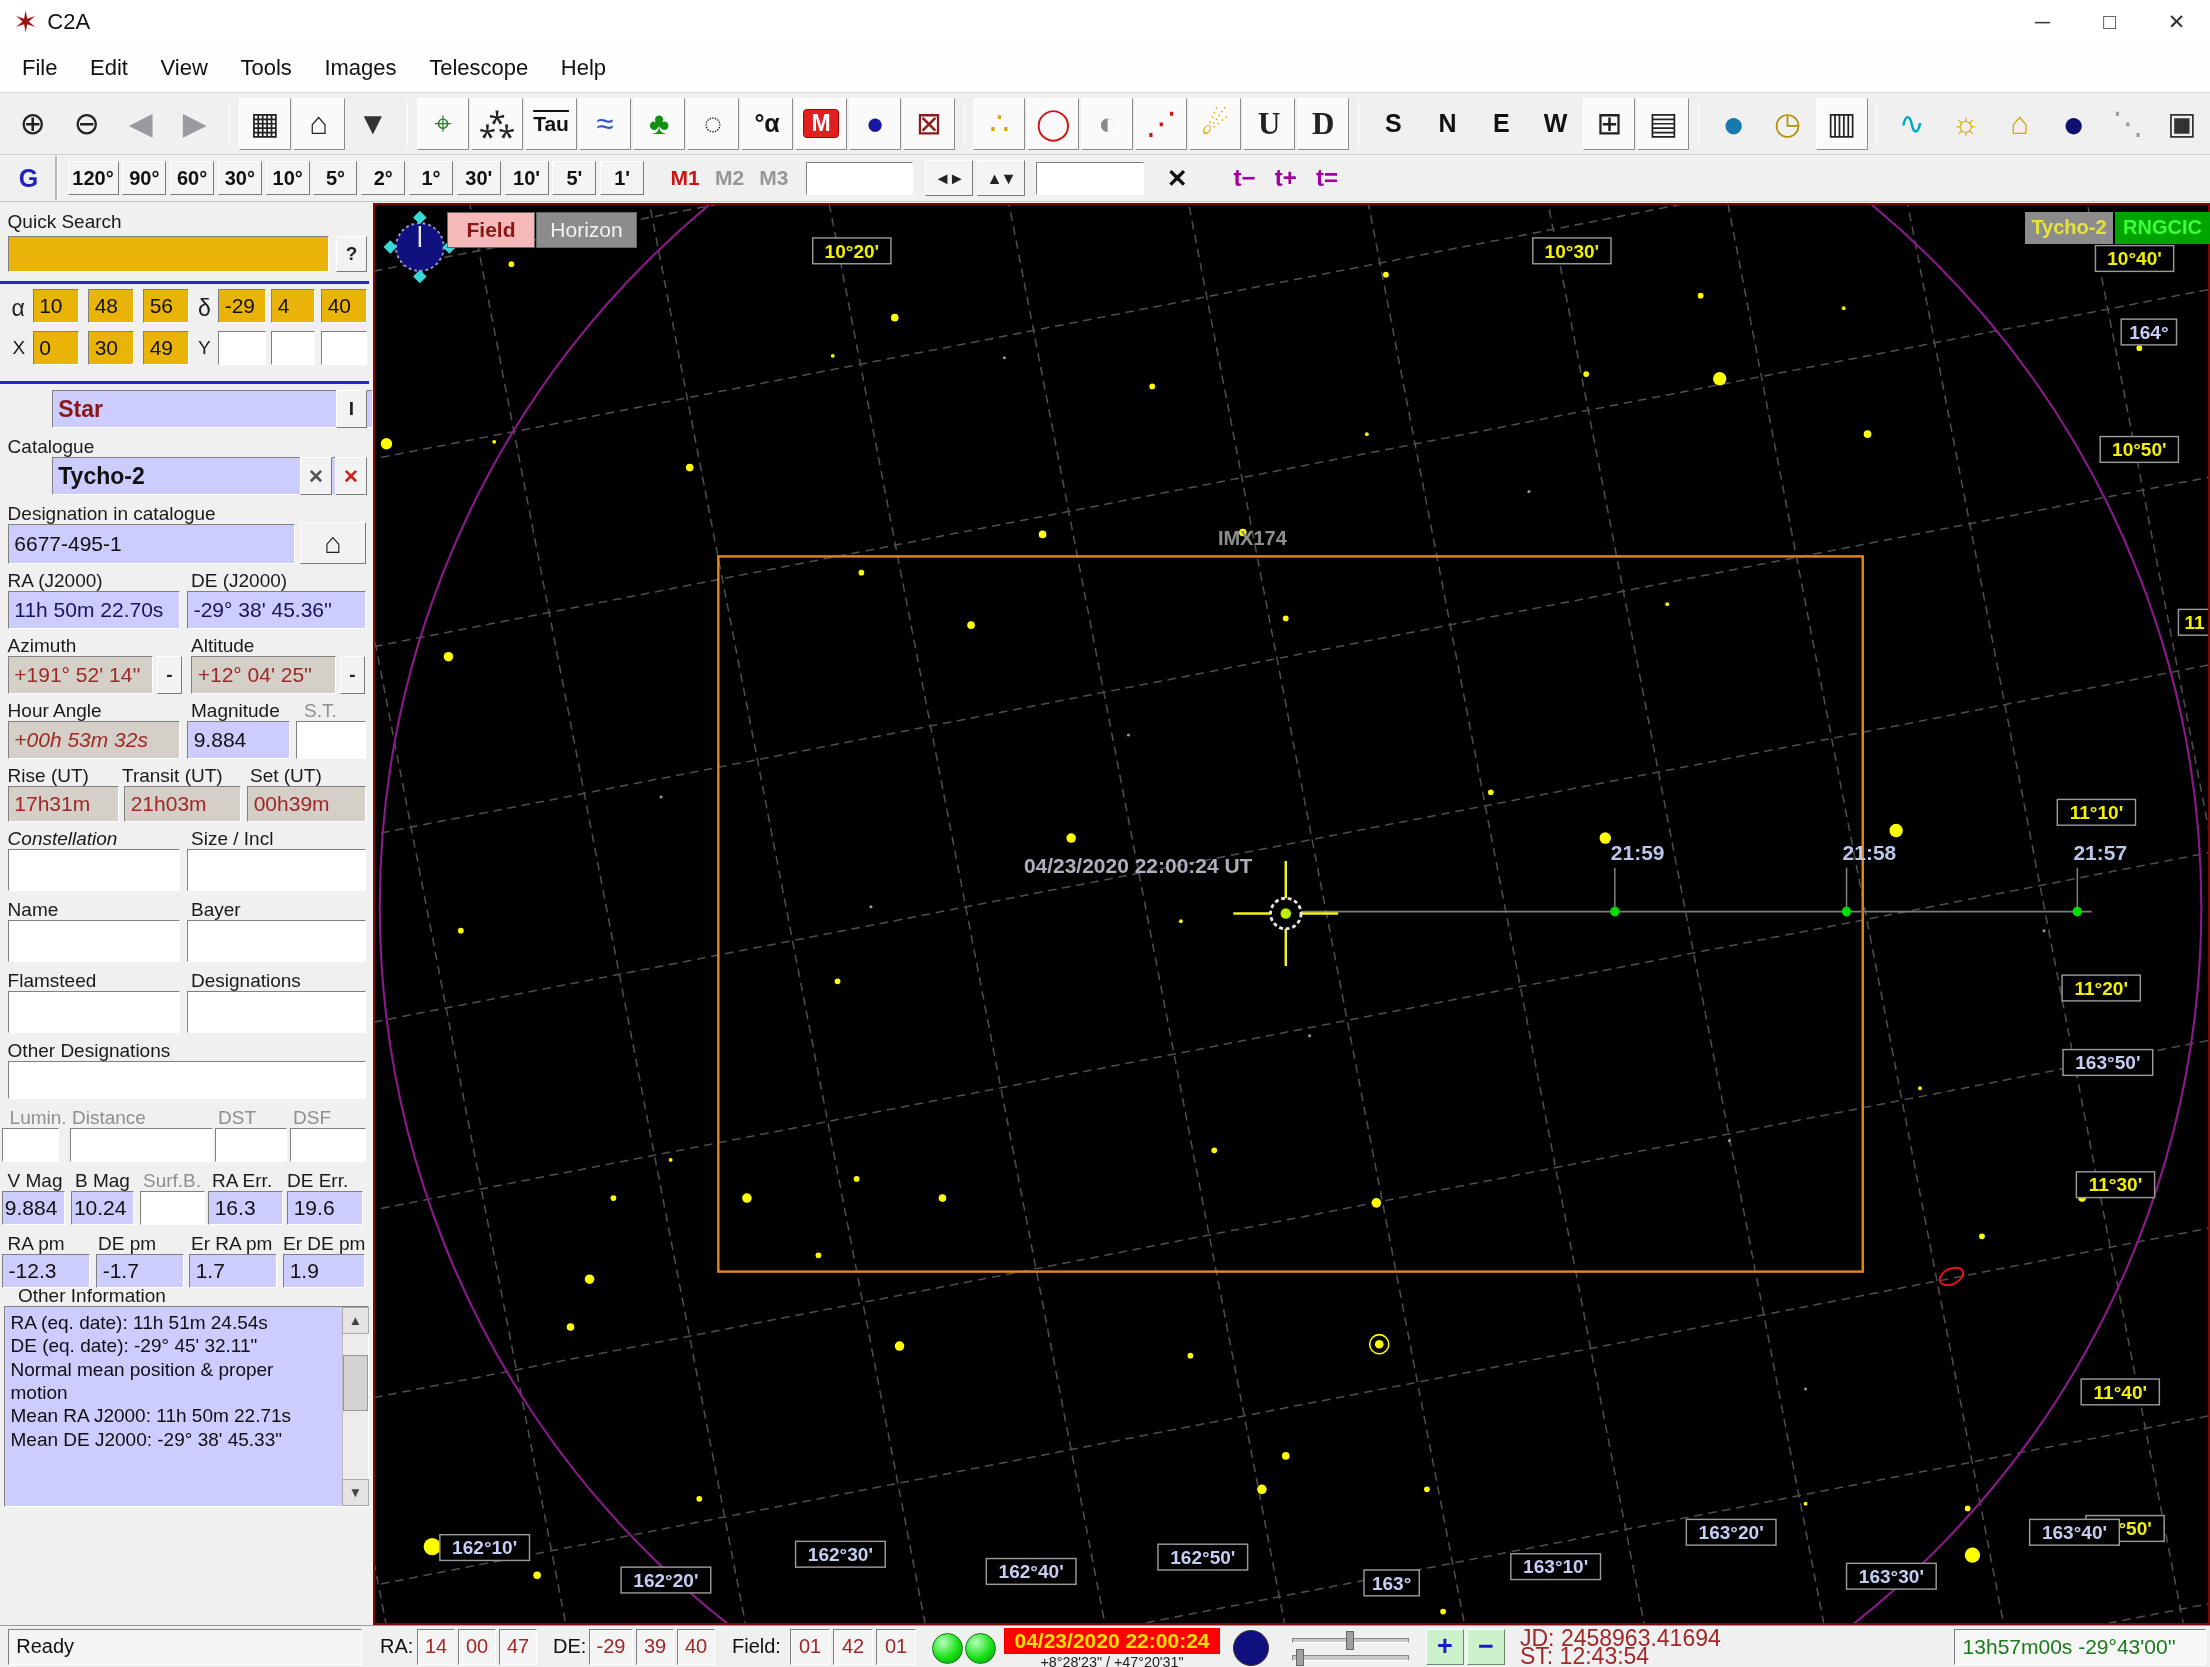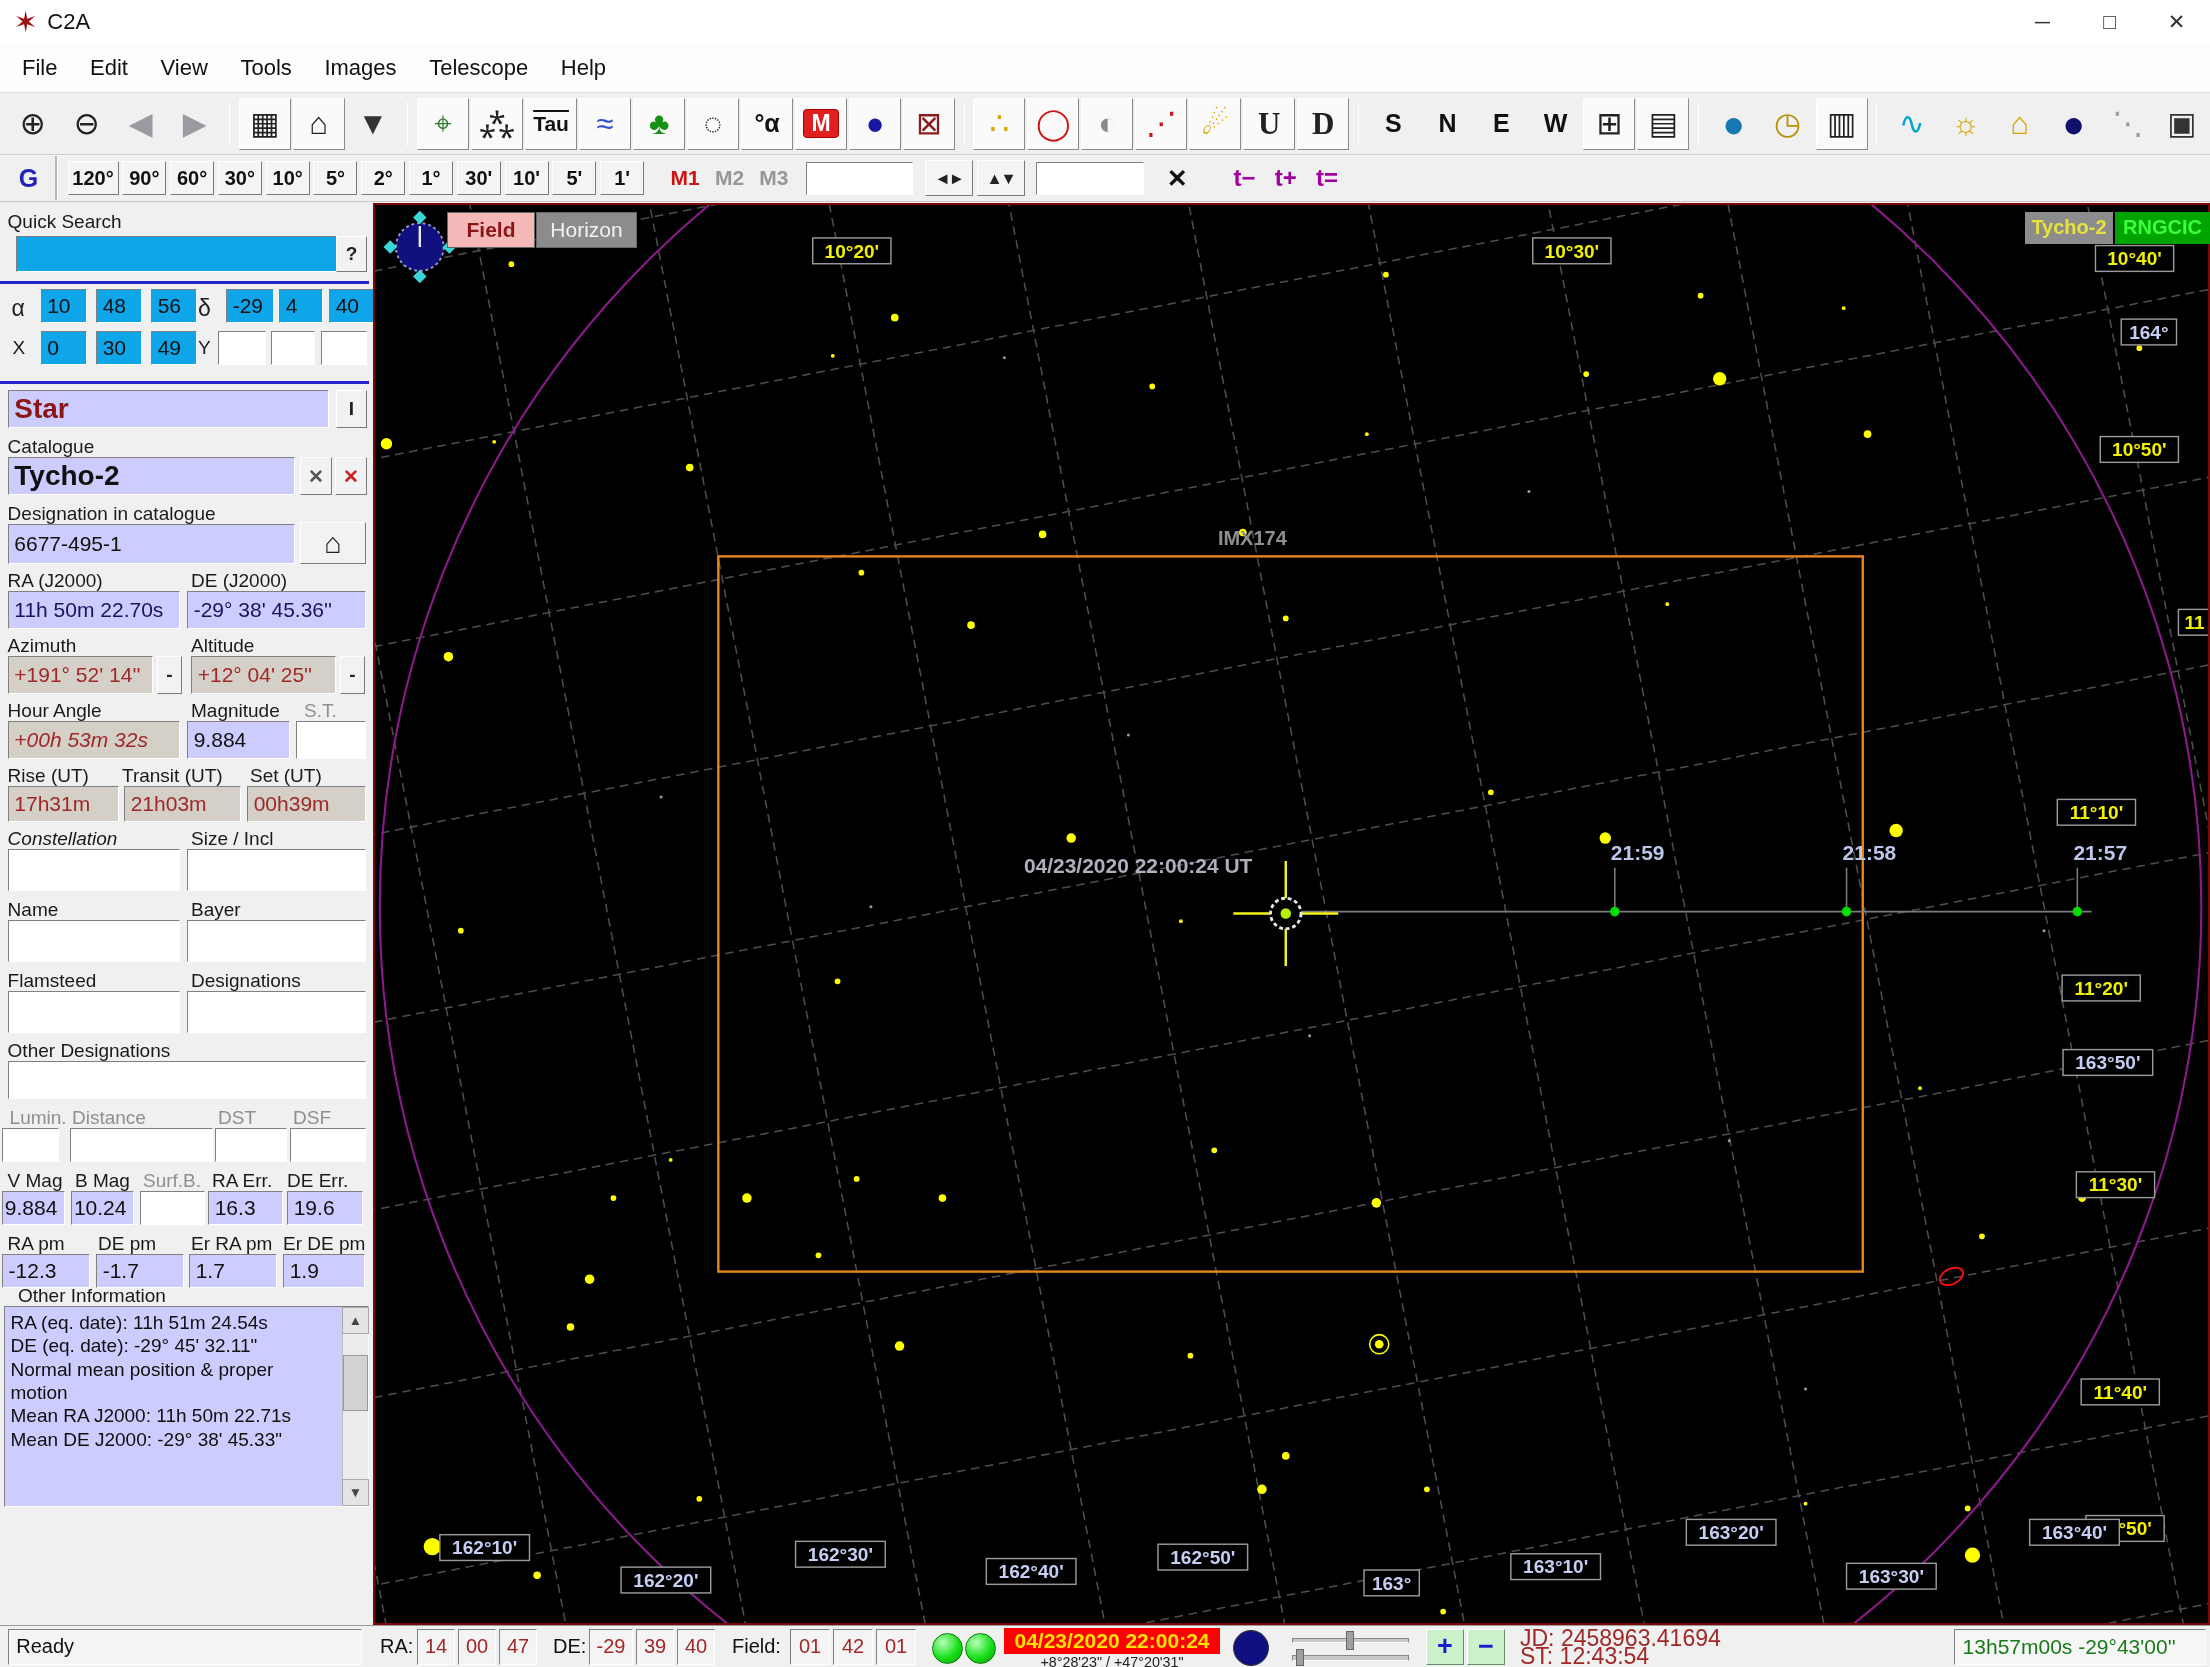--- a/index.html
+++ b/index.html
@@ -52,23 +52,23 @@
            justify-content:center;margin:0 1.9px;color:#222;letter-spacing:-1.9px;}
   .xclear{font-size:25px;font-weight:bold;color:#111;margin:0 13.4px;}
   .tmbtn{font-size:24px;font-weight:bold;color:#a000a0;margin:0 9.6px;}
   
   #sidebar{position:absolute;left:0;top:203px;width:371px;height:1422px;background:#f0f0f0;}
   .sb{position:absolute;box-sizing:border-box;}
   .lbl{font-size:19px;color:#1a1a1a;white-space:nowrap;}
   .lbl-dis{color:#8f8f8f;}
   .fld{border:1.9px solid;border-color:#808080 #fff #fff #808080;font-size:21px;
        display:flex;align-items:center;padding:0 5.7px;white-space:nowrap;overflow:hidden;}
-  .f-yellow{background:#0ea5e9;margin-left:8px;}
+  .f-yellow{background:#eab308;}
   .f-lav{background:#ccccfe;color:#16165e;}
-  .f-lavb{background:#ccccfe;color:#111;font-weight:bold;font-size:28px;}
+  .f-lavb{background:#ccccfe;color:#111;font-weight:bold;font-size:23px;margin-left:44px;}
   .f-gray{background:#d4d0c8;color:#a02828;}
   .f-white{background:#fff;}
   .sbtn{background:#f2f2f2;border:1.9px solid;border-color:#fff #7a7a7a #7a7a7a #fff;
         display:flex;align-items:center;justify-content:center;font-size:19px;font-weight:bold;color:#222;}
   .bluehr{position:absolute;left:0;width:369px;height:2.9px;background:#2626cc;}
   .greek{font-size:23px;color:#222;}
   #oi-box{position:absolute;left:3.8px;top:1306px;width:363px;height:199px;
           border:1.9px solid;border-color:#808080 #fff #fff #808080;background:#ccccfe;display:flex;}
   #oi-text{flex:1;font-size:19px;line-height:23.4px;padding:3.8px 1.9px 3.8px 5.7px;color:#101010;}
   #oi-scroll{width:25px;background:#ececec;border-left:1px solid #bbb;display:flex;

